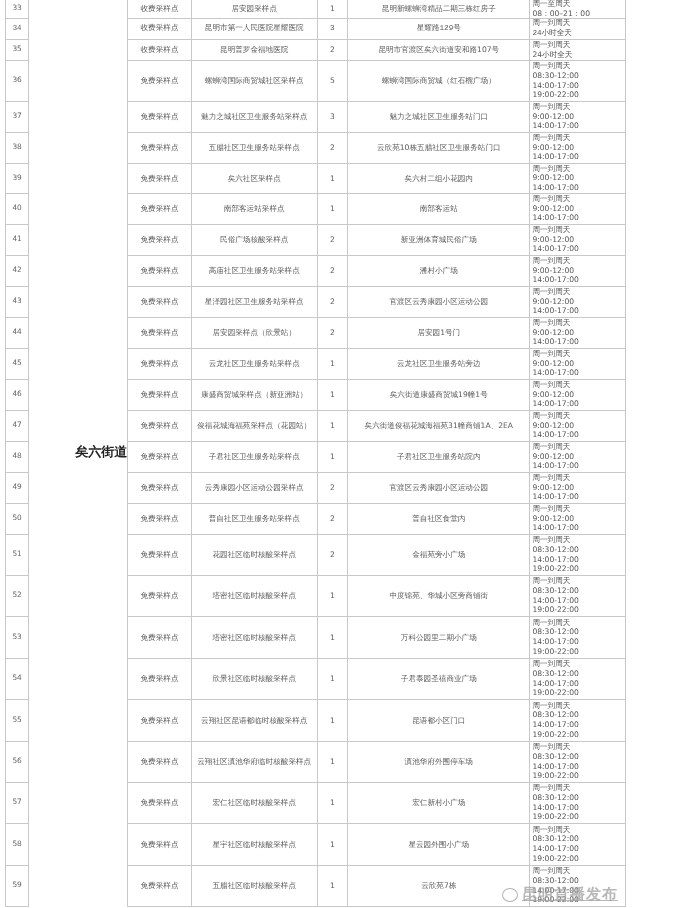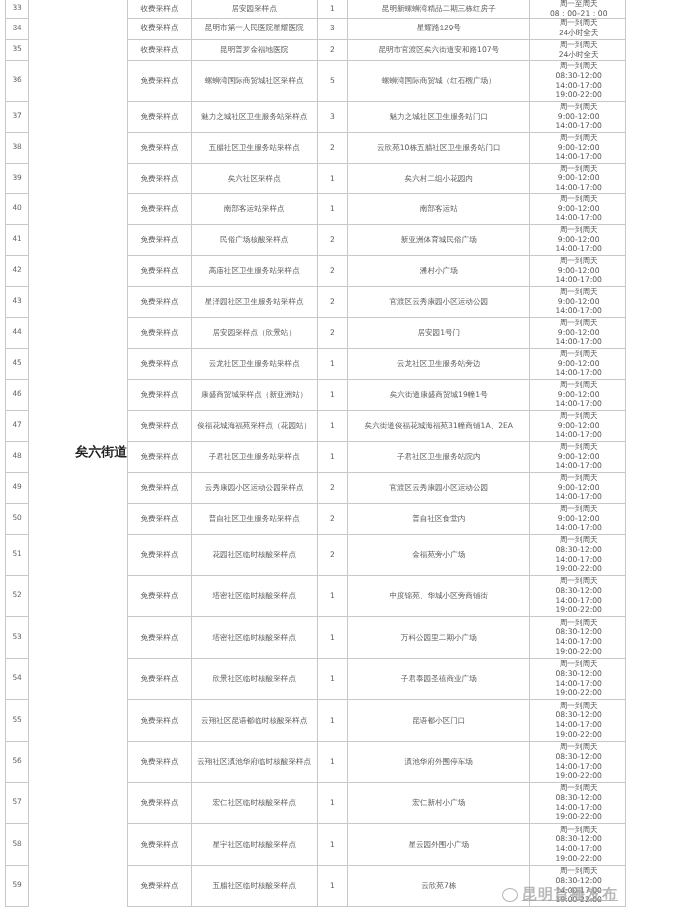--- a/index.html
+++ b/index.html
@@ -4,21 +4,21 @@
 <style>
   html, body { margin:0; padding:0; background:#ffffff; }
   body { width:690px; height:908px; overflow:hidden; position:relative;
          font-family:"DejaVu Sans", "Liberation Sans", sans-serif; color:#555; }
   #sheet { position:absolute; left:0; top:0; width:626px; height:908px; }
   table.t { position:absolute; left:5px; top:-2px; border-collapse:collapse; table-layout:fixed; }
   table.t td { border:1px solid #c8c8c8; font-size:7.6px; color:#5a5a5a; text-align:center;
                vertical-align:middle; padding:0; overflow:hidden; white-space:nowrap; line-height:1.2; }
   table.t td.no { color:#666; font-size:7.4px; }
   table.t td.district { font-weight:bold; font-size:13px; color:#222; border-top:none; border-bottom:none; }
-  table.t td.time { text-align:center; padding-left:2px; line-height:1.27; font-size:7.6px; color:#555; }
+  table.t td.time { text-align:left; padding-left:2px; line-height:1.27; font-size:7.6px; color:#555; }
   table.t tr.grp td { border-top:1.4px solid #666; }
   table.t tr.grp td.district { border-top:none; }
   .watermark { position:absolute; right:8px; bottom:4px; font-size:15px; color:rgba(160,160,160,0.75);
                font-weight:bold; letter-spacing:1px; display:flex; align-items:center; gap:4px;text-decoration:underline; }
   .wb-icon { width:14px; height:12px; border:1.5px solid rgba(160,160,160,0.8); border-radius:50%; display:inline-block; }
 </style>
 </head>
 <body>
 
 <div id="sheet">

